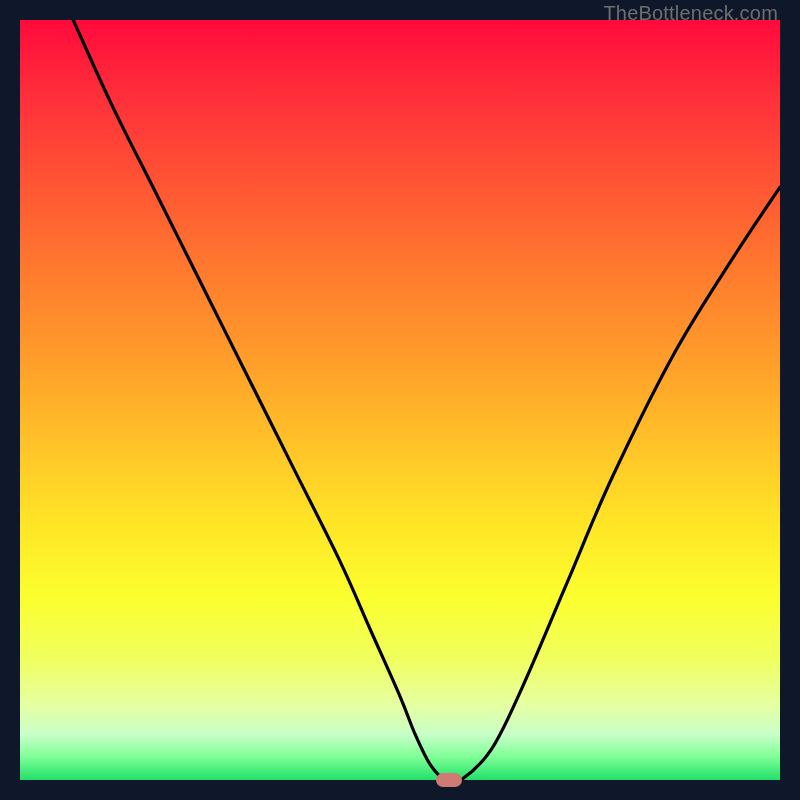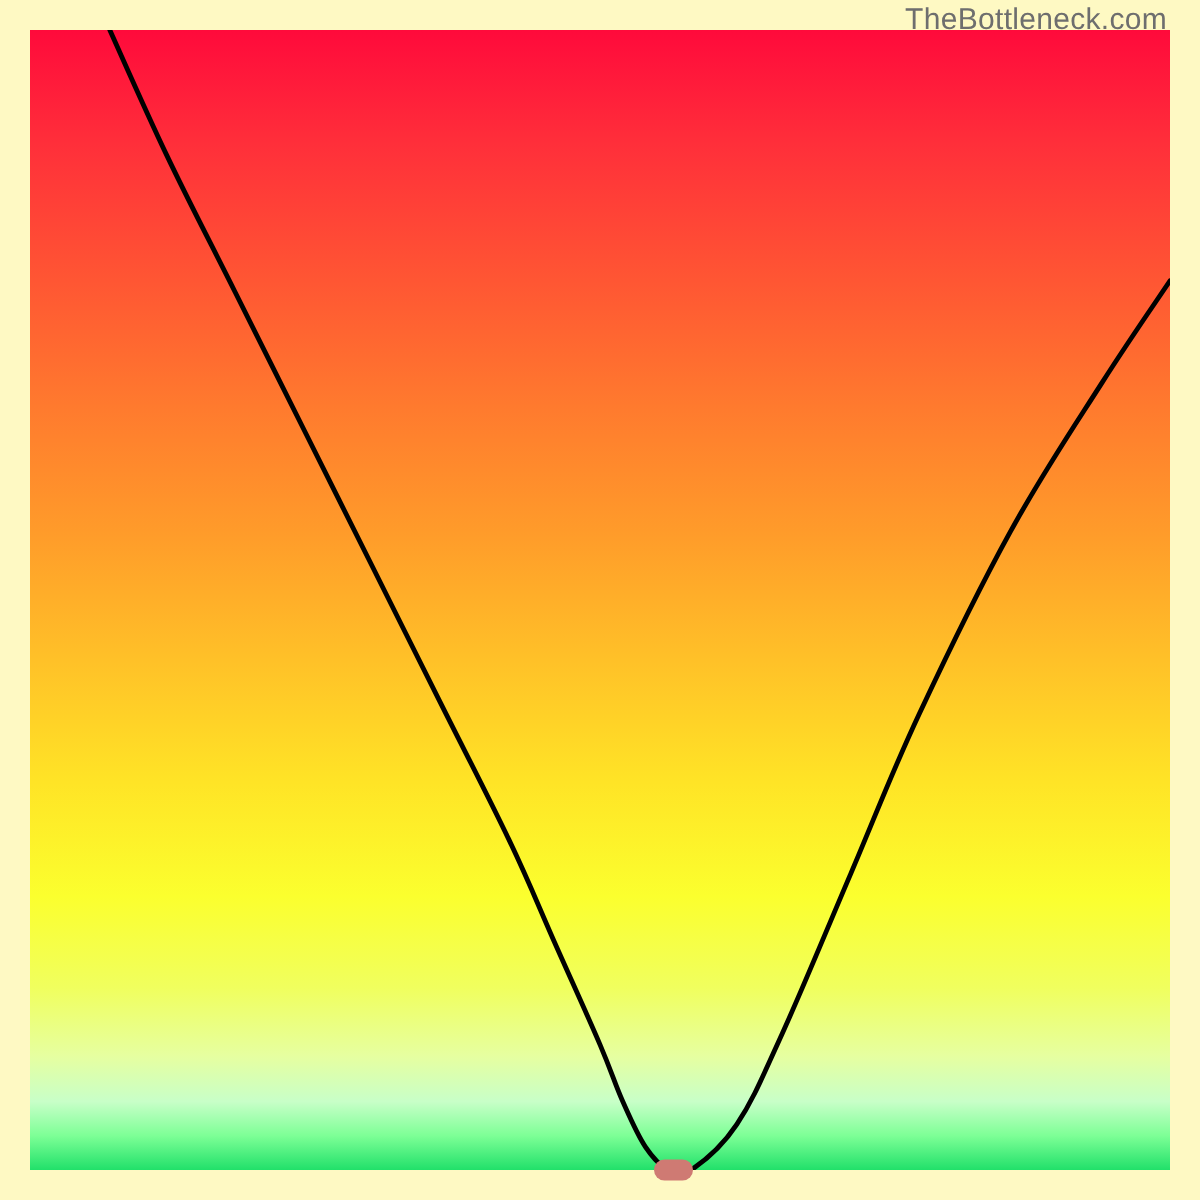--- a/index.html
+++ b/index.html
@@ -8,21 +8,21 @@
     width: 800px;
     height: 800px;
     background: #000;
     overflow: hidden;
     font-family: Arial, Helvetica, sans-serif;
   }
   .frame {
     position: relative;
     width: 800px;
     height: 800px;
-    background: #fef9c3;
+    background: #0f172a;
   }
   .plot-area {
     position: absolute;
     left: 20px;
     top: 20px;
     width: 760px;
     height: 760px;
     background: linear-gradient(to bottom,
       #ff0a3b 0%,
       #ff2f3a 10%,

